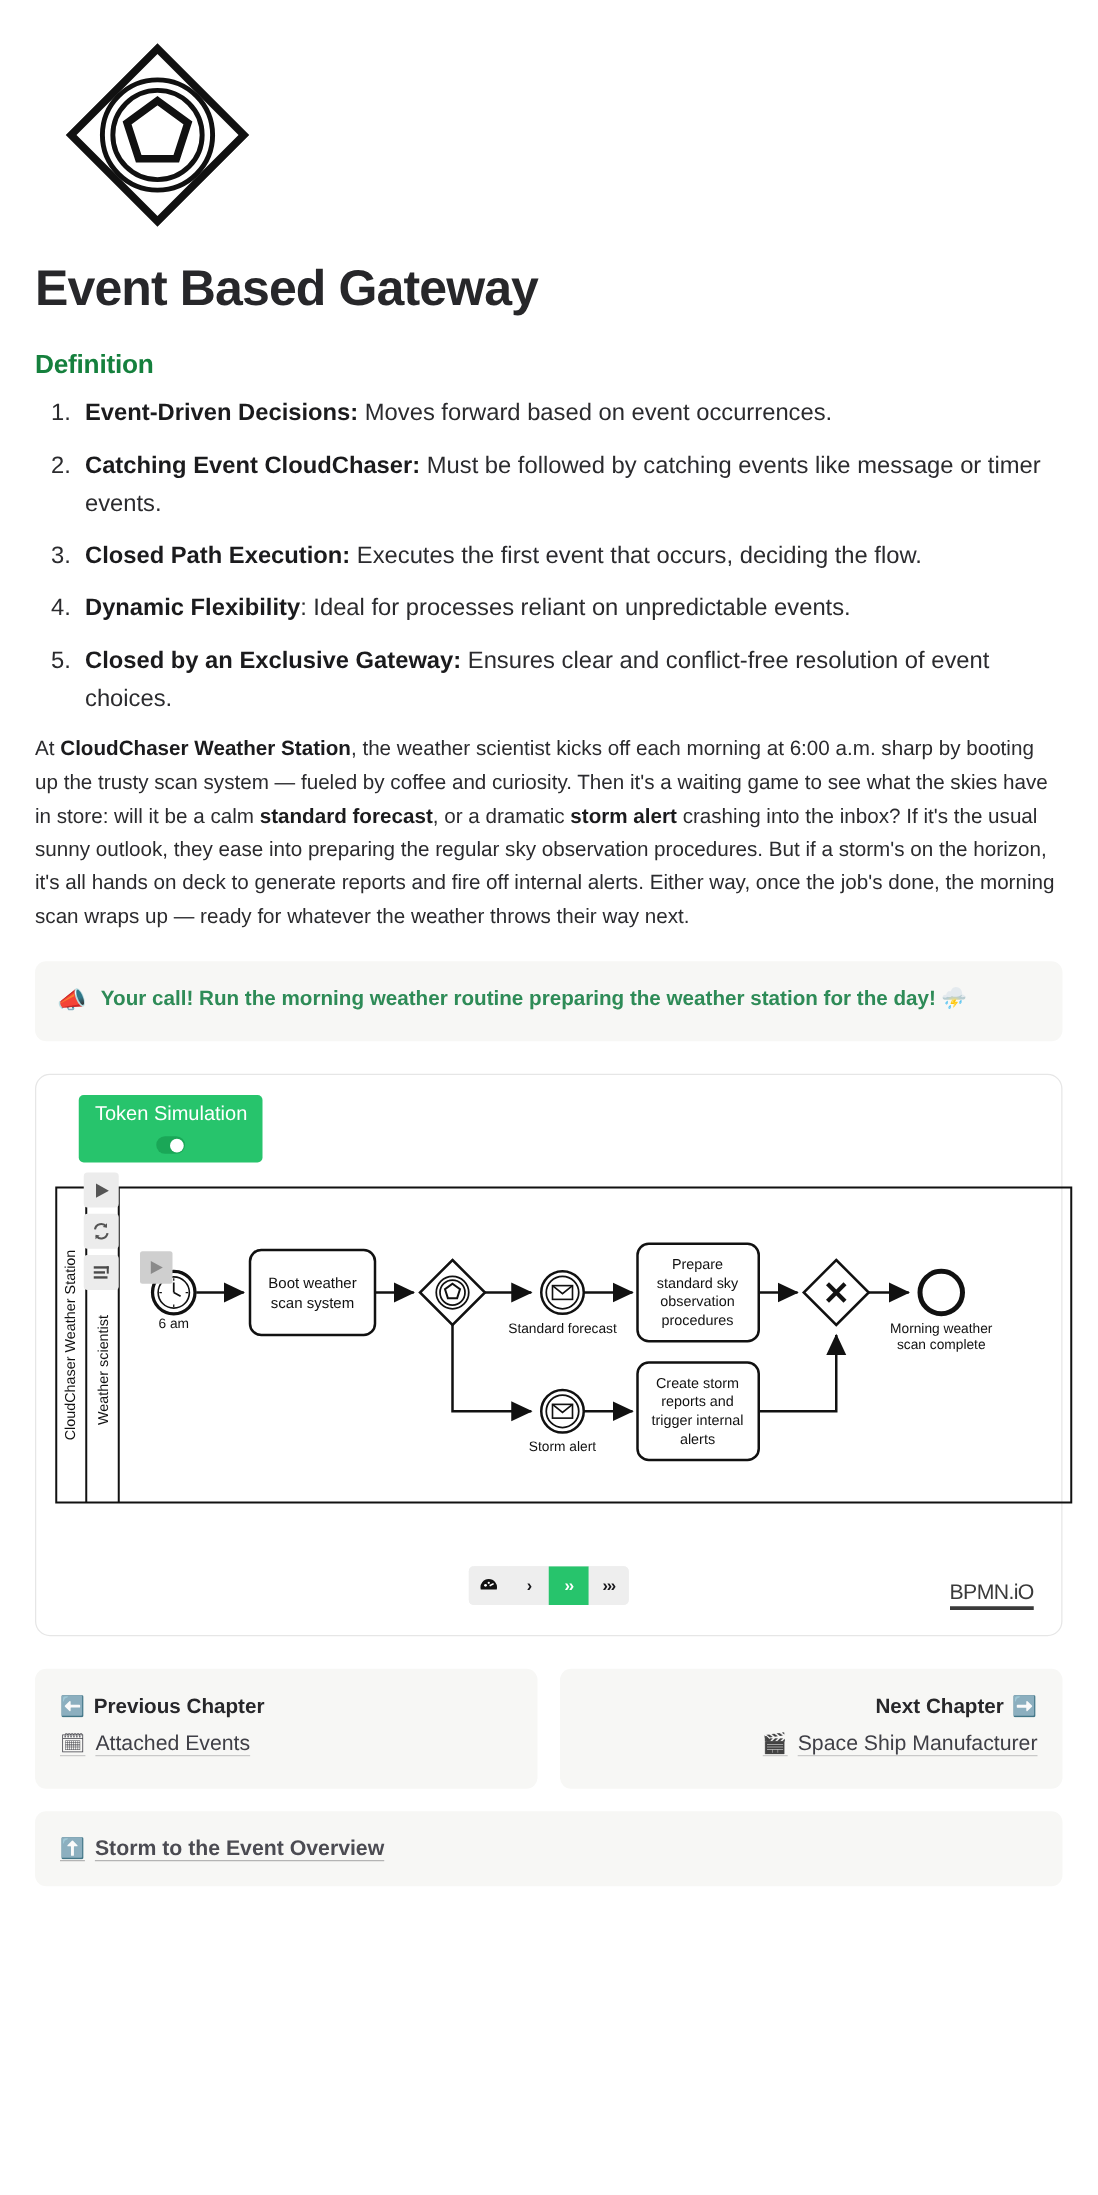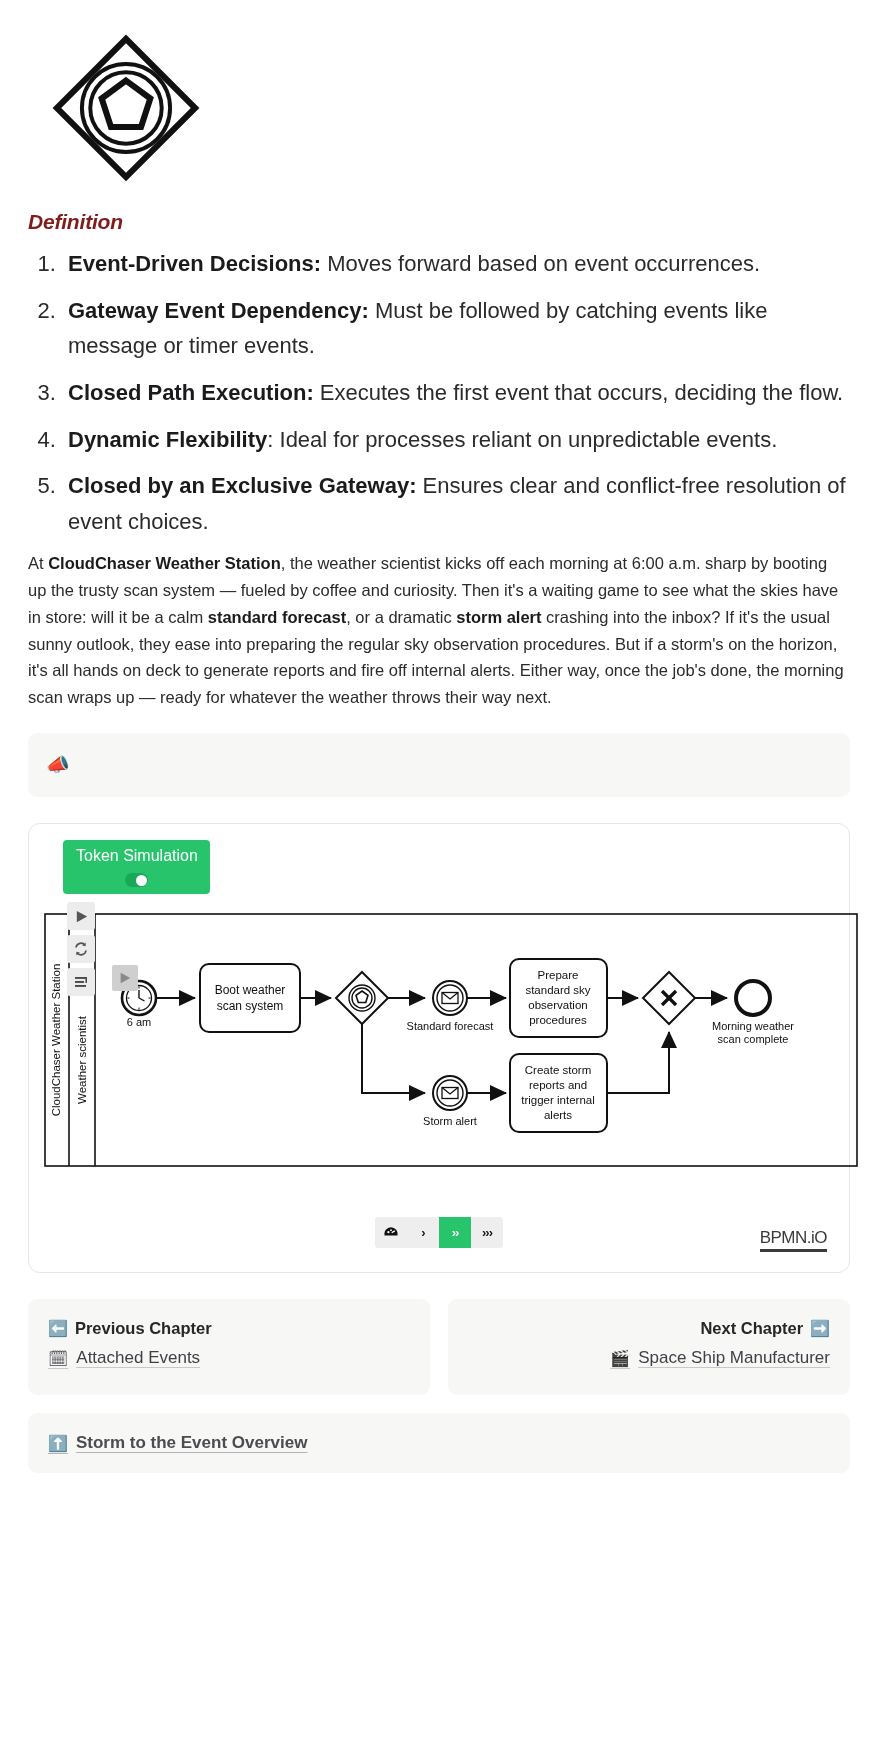--- a/index.html
+++ b/index.html
@@ -26,35 +26,34 @@
     font-weight: 700;
     letter-spacing: -0.7px;
     margin: 24px 0 26px 0;
     color: #27272a;
   }
   h2.section {
     font-size: 21px;
     font-weight: 700;
     letter-spacing: -0.2px;
     margin: 26px 0 12px 0;
-    color: #7f1d1d;
-    font-style: italic;
+    color: #15803d;
   }
   p.body {
     font-size: 16.5px;
     line-height: 1.62;
     margin: 0 0 4px 0;
     color: #2b2b2e;
   }
   p.body b, li b { font-weight: 700; color: #1b1b1d; }
 
   ol.chars {
     margin: 6px 0 0 0;
     padding-left: 34px;
-    font-size: 22px;
+    font-size: 19px;
     line-height: 1.62;
   }
   ol.chars li { margin-bottom: 11px; padding-left: 6px; color: #2b2b2e; }
 
   
   .callout {
     margin: 22px 0 0 0;
     background: #f7f7f5;
     border-radius: 9px;
     padding: 18px 20px 18px 18px;
@@ -233,35 +232,37 @@
 
   <div class="logo-wrap">
     <svg class="logo" viewBox="0 0 100 100">
       <rect x="50" y="4.5" width="64.3" height="64.3" transform="rotate(45 50 4.5)" fill="none" stroke="#111" stroke-width="4"></rect>
       <circle cx="50" cy="50" r="29" fill="none" stroke="#111" stroke-width="2.6"></circle>
       <circle cx="50" cy="50" r="23.5" fill="none" stroke="#111" stroke-width="2.6"></circle>
       <polygon points="50,32 66,43.7 59.9,62.5 40.1,62.5 34,43.7" fill="none" stroke="#111" stroke-width="4"></polygon>
     </svg>
   </div>
 
+  <h1 class="title">Event Based Gateway</h1>
 
   <h2 class="section">Definition</h2>
 
   <ol class="chars">
     <li><b>Event-Driven Decisions:</b><span> Moves forward based on event occurrences.</span></li>
-    <li><b>Gateway Event Dependency:</b><span> Must be followed by catching events like message or timer events.</span></li>
+    <li><b>Catching Event CloudChaser:</b><span> Must be followed by catching events like message or timer events.</span></li>
     <li><b>Closed Path Execution:</b><span> Executes the first event that occurs, deciding the flow.</span></li>
     <li><b>Dynamic Flexibility</b><span>: Ideal for processes reliant on unpredictable events.</span></li>
     <li><b>Closed by an Exclusive Gateway:</b><span> Ensures clear and conflict-free resolution of event choices.</span></li>
   </ol>
 
   <p class="body"><span>At </span><b>CloudChaser Weather Station</b><span>, the weather scientist kicks off each morning at 6:00 a.m. sharp by booting up the trusty scan system — fueled by coffee and curiosity. Then it's a waiting game to see what the skies have in store: will it be a calm </span><b>standard forecast</b><span>, or a dramatic </span><b>storm alert</b><span> crashing into the inbox? If it's the usual sunny outlook, they ease into preparing the regular sky observation procedures. But if a storm's on the horizon, it's all hands on deck to generate reports and fire off internal alerts. Either way, once the job's done, the morning scan wraps up — ready for whatever the weather throws their way next.</span></p>
 
   <div class="callout">
     <span class="emoji">📣</span>
+    <span class="ctext"><span>Your call! Run the morning weather routine preparing the weather station for the day! </span><span>⛈️</span></span>
   </div>
 
   <div class="sim-panel">
 
     <div class="token-badge">
       <span>Token Simulation</span>
       <span class="toggle-pill"></span>
     </div>
 
     <div class="diagram-area">

